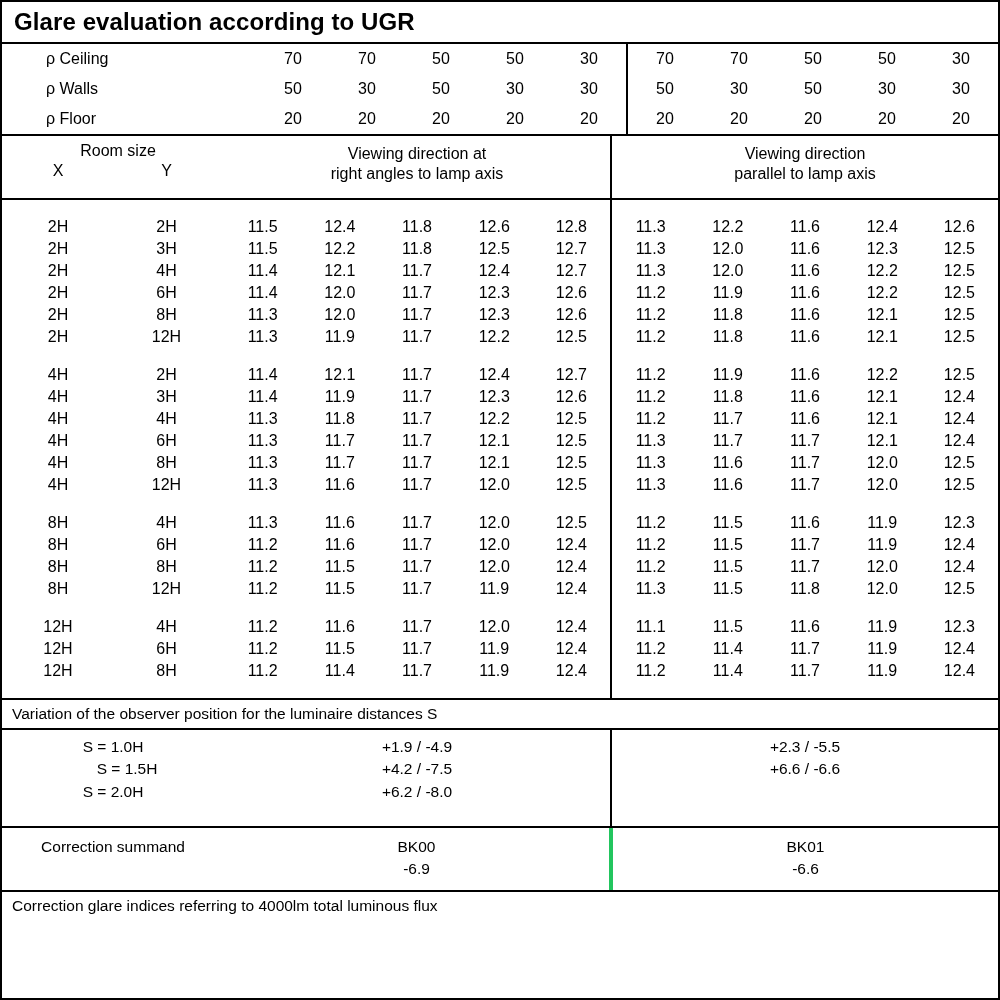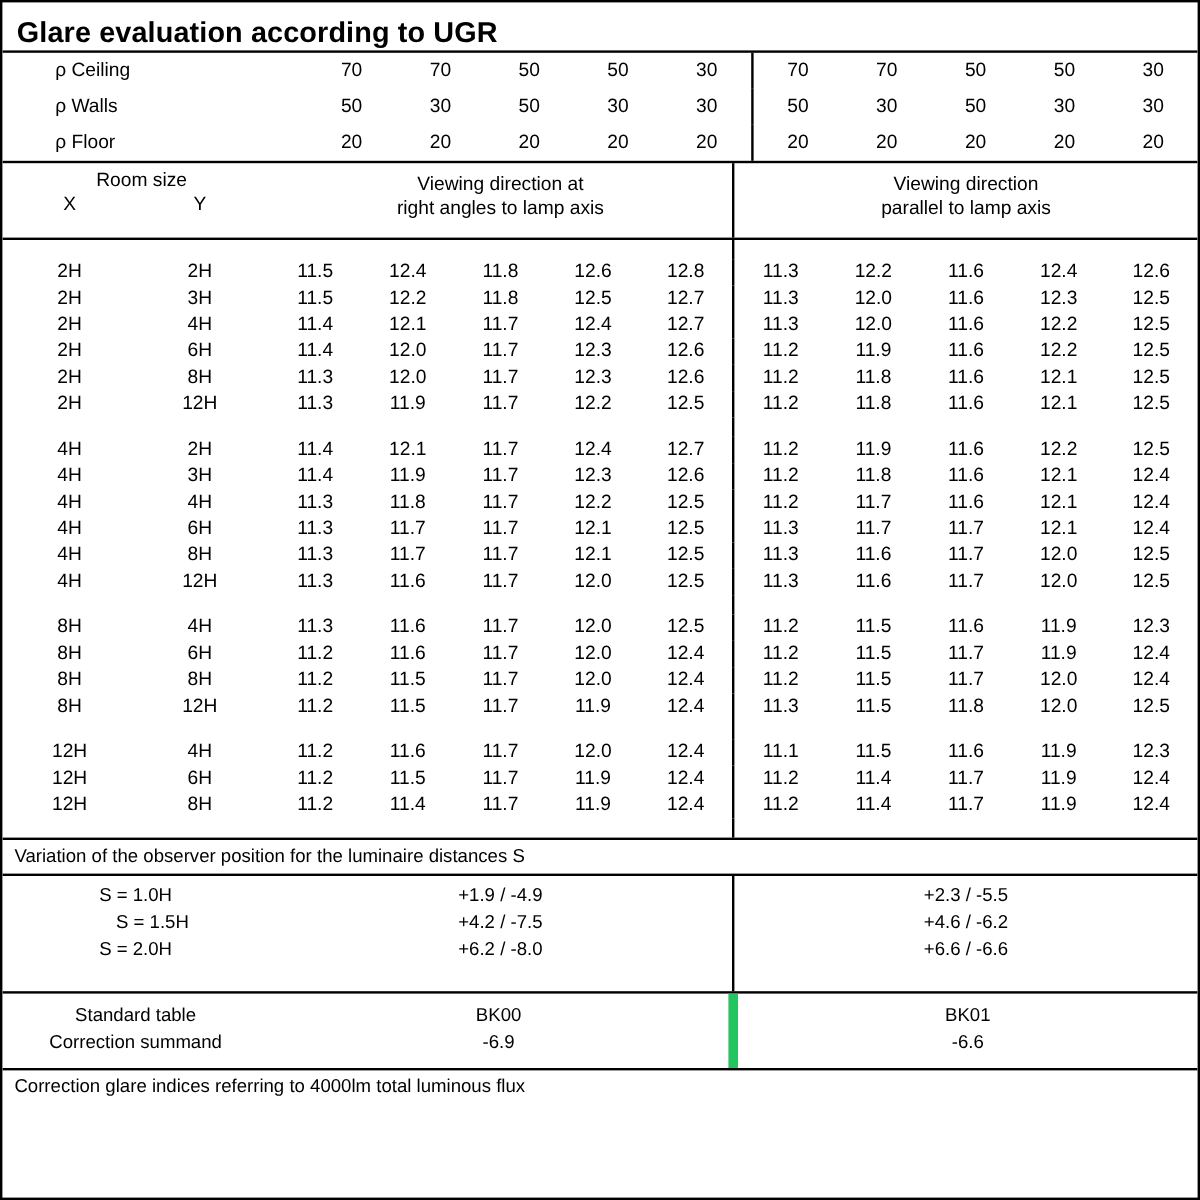--- a/index.html
+++ b/index.html
@@ -16,21 +16,21 @@
     height: 1000px;
     box-sizing: border-box;
     position: relative;
     background: #ffffff;
     border: 2px solid #000000;
     overflow: hidden;
   }
   .title-row {
     height: 40px;
     display: flex;
-    align-items: flex-end;
+    align-items: center;
     padding-left: 12px;
     box-sizing: border-box;
   }
   .title {
     font-size: 24px;
     font-weight: bold;
     letter-spacing: 0.1px;
   }
   .hline {
     height: 2px;
@@ -204,21 +204,21 @@
   }
   .std-col {
     flex: 1 1 0;
     box-sizing: border-box;
     text-align: center;
     font-size: 15.5px;
     line-height: 1.45;
     padding-top: 8px;
   }
   .std-col.left {
-    border-right: 8px solid #22c55e;
+    border-right: 4px solid #22c55e;
   }
 </style>
 </head>
 <body>
 
 <div id="page">
 
   <div class="title-row">
     <div class="title">Glare evaluation according to UGR</div>
   </div>
@@ -720,30 +720,28 @@
       <div class="s-lines" style="padding-top:0;margin-left:28px;">S = 1.5H</div>
       <div class="s-lines" style="padding-top:0;">S = 2.0H</div>
     </div>
     <div class="s-col left">
       <div>+1.9 / -4.9</div>
       <div>+4.2 / -7.5</div>
       <div>+6.2 / -8.0</div>
     </div>
     <div class="s-col">
       <div>+2.3 / -5.5</div>
-      <div>+4.6 / -6.2</div>
       <div>+6.6 / -6.6</div>
     </div>
   </div>
 
   <div class="hline"></div>
 
   <div class="std-block">
     <div class="labelcell">
-      <div>Standard table</div>
       <div>Correction summand</div>
     </div>
     <div class="std-col left">
       <div>BK00</div>
       <div>-6.9</div>
     </div>
     <div class="std-col">
       <div>BK01</div>
       <div>-6.6</div>
     </div>

